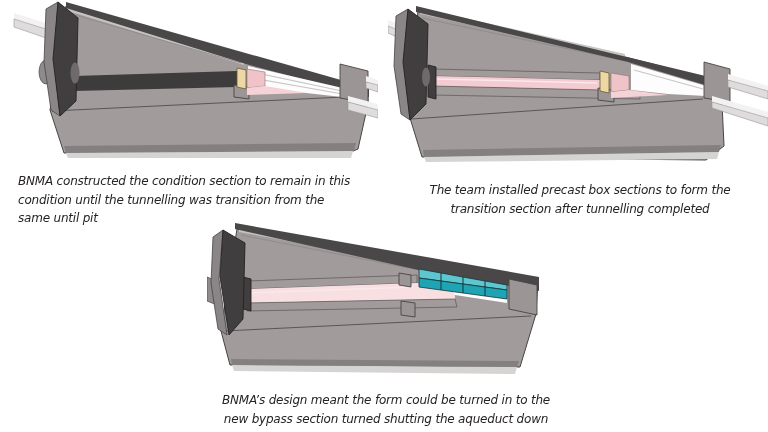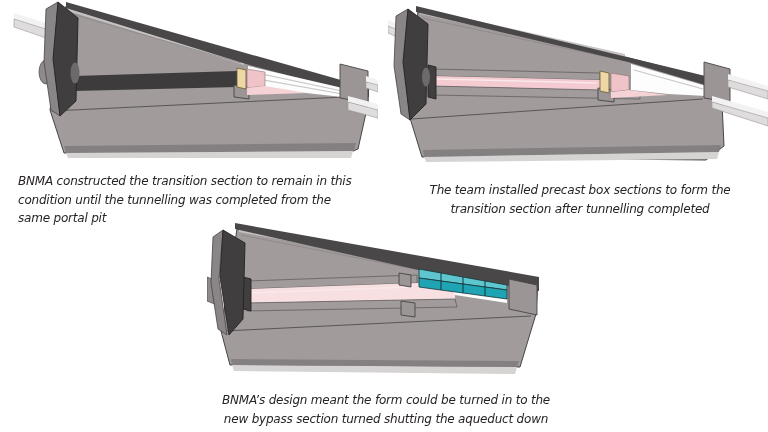--- a/index.html
+++ b/index.html
@@ -71,23 +71,23 @@
       <polygon class="pipetop" points="360,76 372,80 372,85 360,82"></polygon>
       <polygon class="pipeside" points="360,82 372,85 372,92 360,88"></polygon>
       <polygon class="pipetop" points="342,96 372,104 372,110 342,102"></polygon>
       <polygon class="pipeside" points="342,102 372,110 372,118 342,110"></polygon>
     </g>
     <polygon class="wallbevel" points="40,9 52,2 48,60 54,116 45,110 38,62"></polygon>
     <polygon class="walldark" points="52,2 72,18 70,101 54,116 47,59"></polygon>
     <ellipse class="holeell" cx="69" cy="73" rx="4.5" ry="10.5"></ellipse>
   </svg>
   <div class="cap cap-left" style="left:18px;top:172px;width:360px;">
-    <span class="line">BNMA constructed the transition section to remain in this</span>
-    <span class="line">condition until the tunnelling was completed from the</span>
-    <span class="line">same portal pit</span>
+    <span class="line">BNMA constructed the condition section to remain in this</span>
+    <span class="line">condition until the tunnelling was transition from the</span>
+    <span class="line">same until pit</span>
   </div>
 
   <svg class="fig-svg" style="left:388px;top:0;" width="380" height="172" viewBox="0 0 380 172">
     <g>
       <polygon class="pipetop" points="0,20 18,27 18,33 0,26"></polygon>
       <polygon class="pipeside" points="0,26 18,33 18,41 0,33"></polygon>
     </g>
     <ellipse class="stub" cx="14" cy="76" rx="6" ry="11"></ellipse>
     <polygon class="bodygray" points="30,10 237,57 334,82 334,103 336,146 318,160 34,157 22,118"></polygon>
     <line class="darkline" x1="23" y1="119" x2="315" y2="99"></line>

